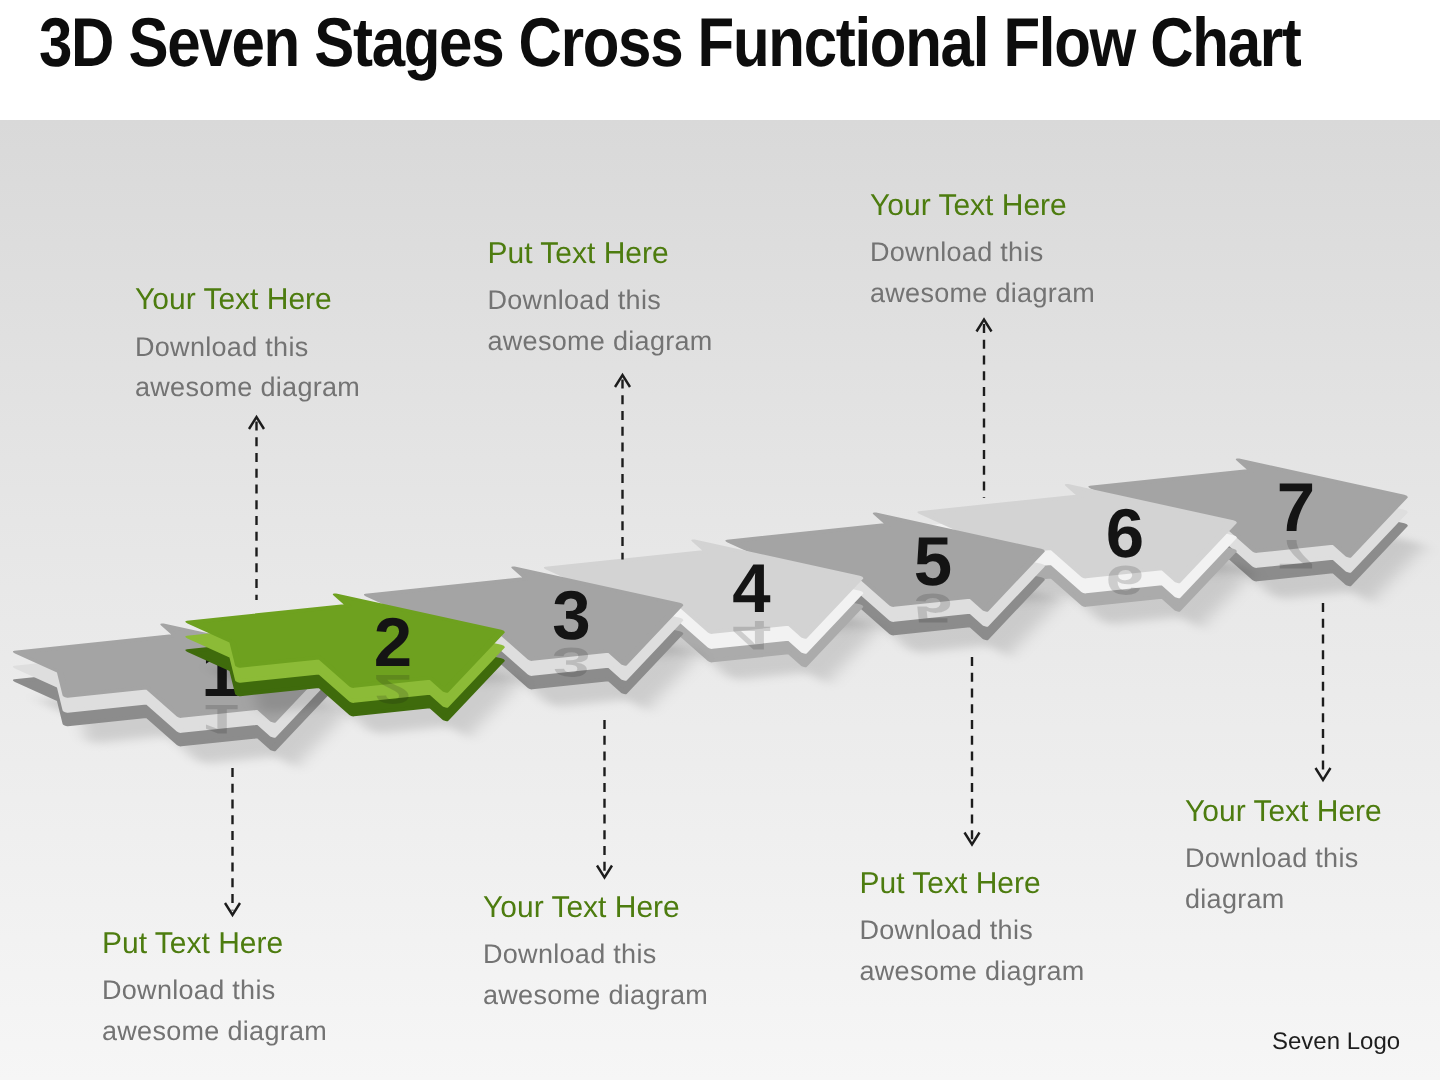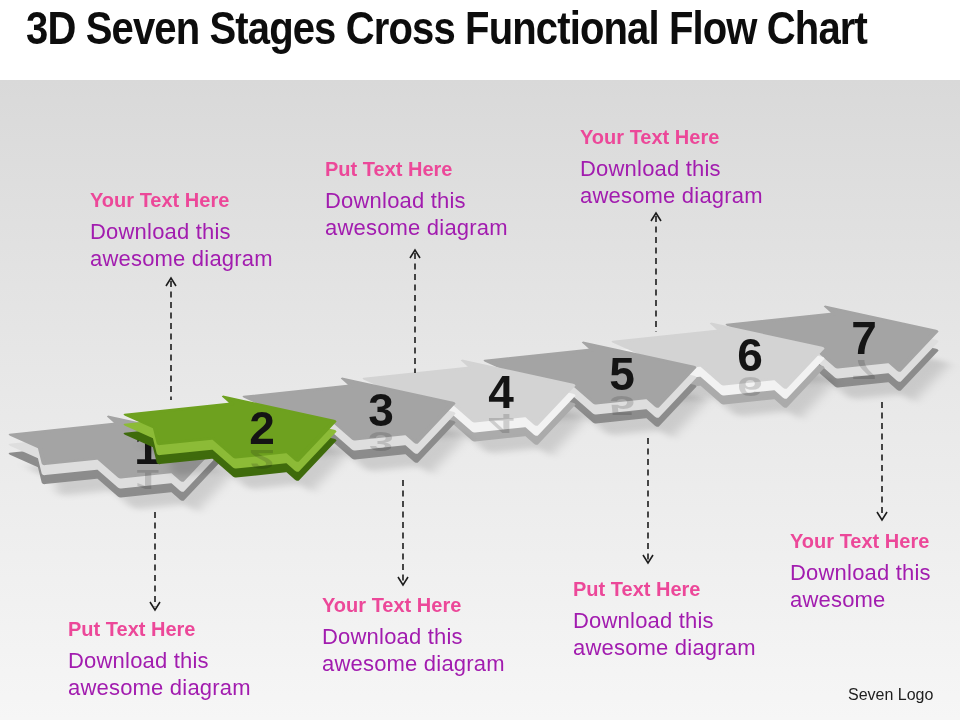--- a/index.html
+++ b/index.html
@@ -13,25 +13,25 @@
     color:#0d0d0d;white-space:nowrap;
     transform:scaleX(0.87);transform-origin:left center;
   }
   .canvas{
     position:absolute;left:0;top:80px;width:960px;height:640px;
     background:linear-gradient(180deg,#d9d9d9 0%,#e7e7e7 45%,#f6f6f6 100%);
   }
   .diagram-svg{position:absolute;left:0;top:0;width:960px;height:640px;}
   .callout{position:absolute;}
   .callout .heading{
-    font-size:20px;font-weight:bold;color:#ec4899;line-height:24px;margin-bottom:6px;
+    font-size:20px;font-weight:normal;color:#4d7c0f;line-height:24px;margin-bottom:6px;
     white-space:nowrap;
   }
   .callout .line{
-    font-size:22px;color:#a21caf;line-height:27px;white-space:nowrap;letter-spacing:0.2px;
+    font-size:18px;color:#737373;line-height:27px;white-space:nowrap;letter-spacing:0.2px;
   }
   .logo{
     position:absolute;left:848px;top:686px;font-size:16px;color:#1e1e1e;white-space:nowrap;
   }
 </style>
 </head>
 <body>
 
 <div class="slide">
 
@@ -158,17 +158,17 @@
     <div class="line">awesome diagram</div>
   </div>
   <div class="callout" style="left:573px;top:577px">
     <div class="heading">Put Text Here</div>
     <div class="line">Download this</div>
     <div class="line">awesome diagram</div>
   </div>
   <div class="callout" style="left:790px;top:529px">
     <div class="heading">Your Text Here</div>
     <div class="line">Download this</div>
-    <div class="line">awesome</div>
+    <div class="line">diagram</div>
   </div>
 
   <div class="logo">Seven Logo</div>
 </div>
 
 </body></html>

